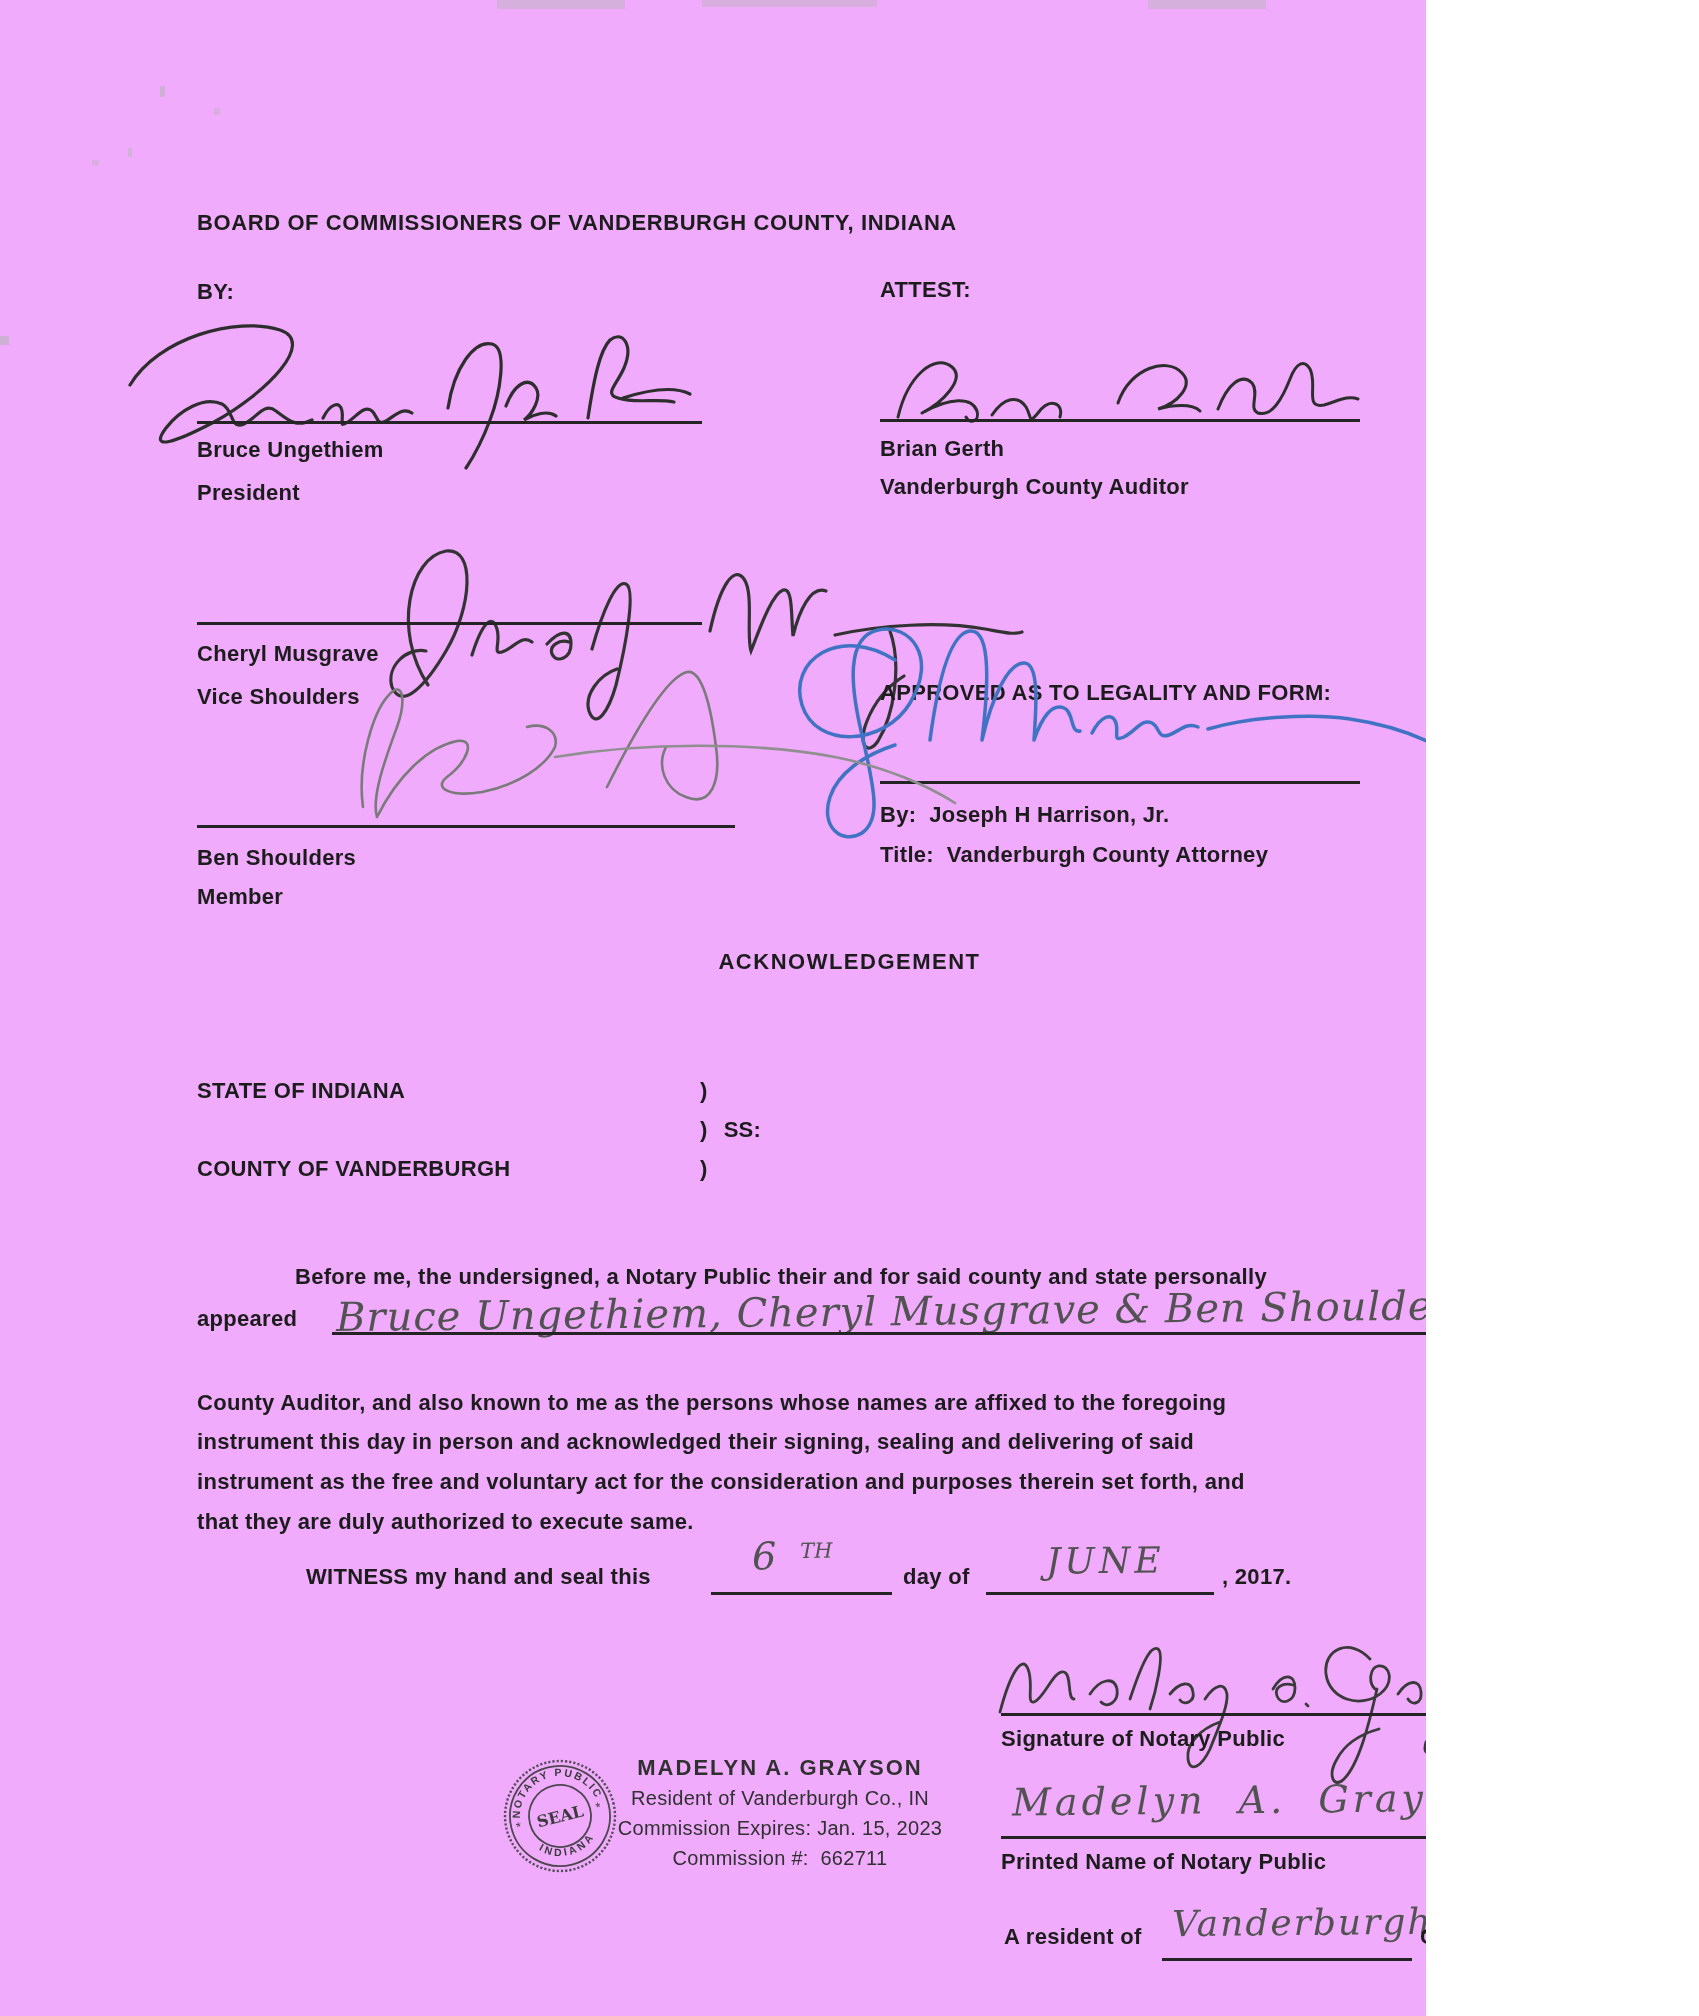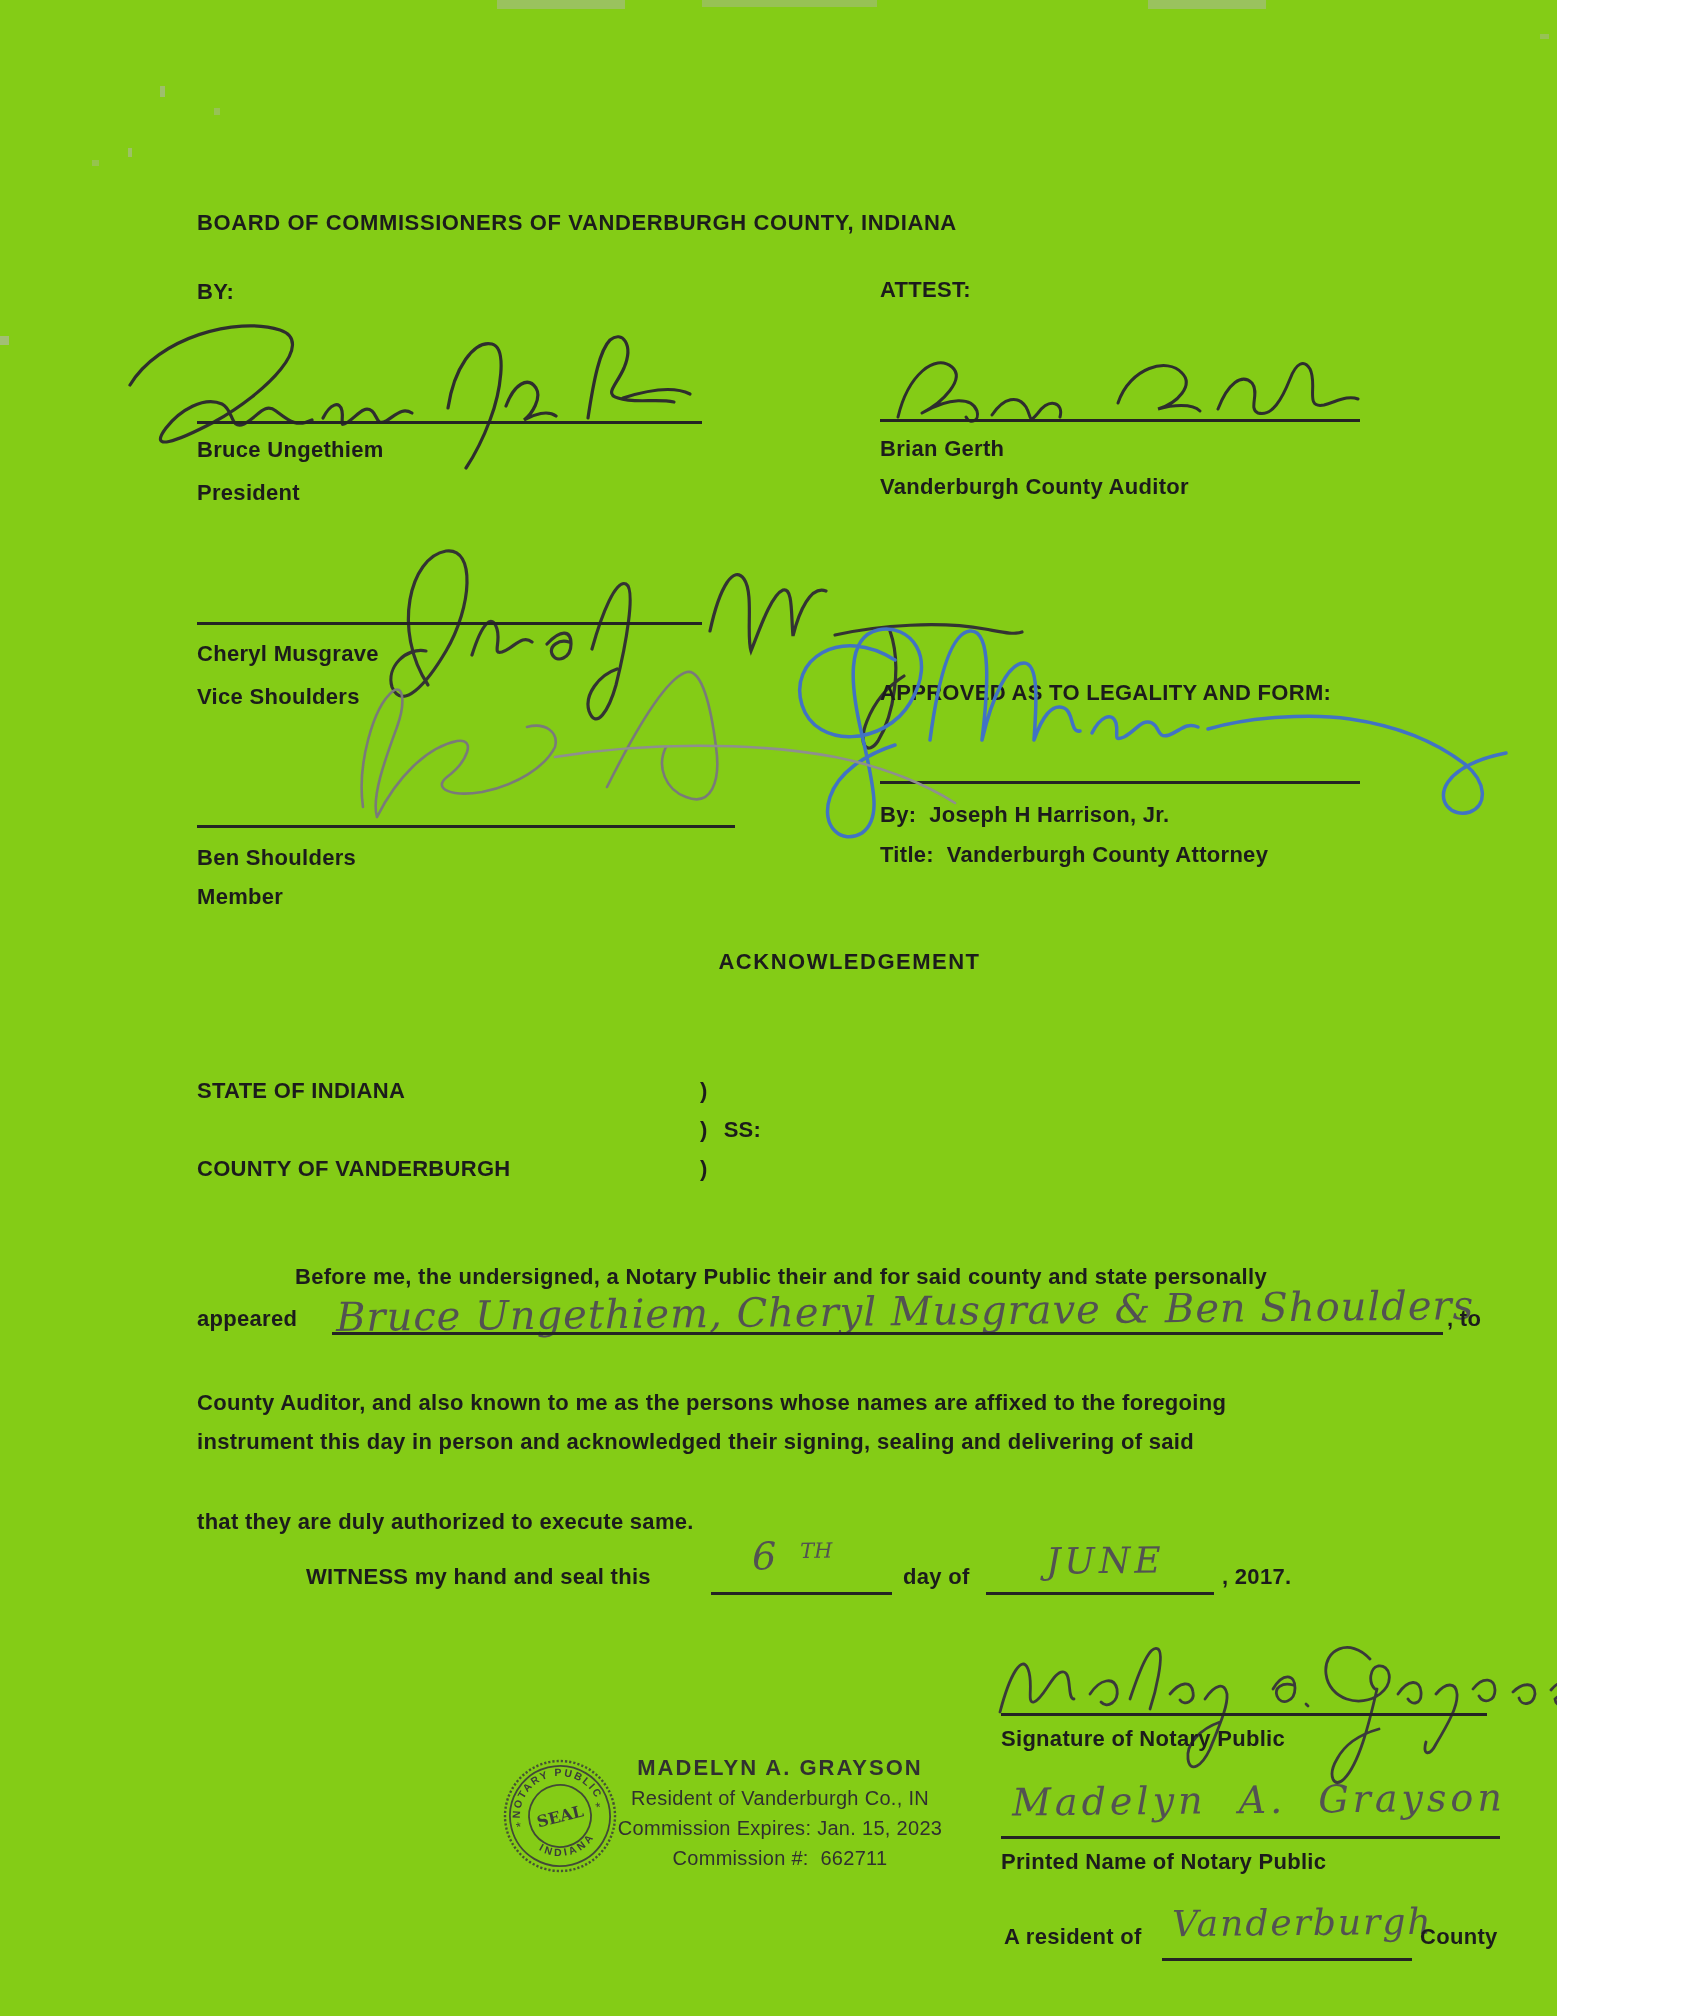--- a/index.html
+++ b/index.html
@@ -1,16 +1,16 @@
 <!DOCTYPE html>
 <html><head>
 <meta charset="utf-8">
 <style>
   html,body{margin:0;padding:0;background:#ffffff;}
-  .page{position:relative;width:1557px;height:2016px;background:#84cc16;overflow:hidden;
+  .page{position:relative;width:1426px;height:2016px;background:#f0abfc;overflow:hidden;
         font-family:"Liberation Sans",sans-serif;}
   .t{position:absolute;font:700 22px "Liberation Sans",sans-serif;color:#1c1c1c;
      white-space:pre;letter-spacing:.3px;}
   .title{letter-spacing:.6px;}
   .center{left:0;width:1699px;text-align:center;letter-spacing:1.5px;}
   .rule{position:absolute;height:0;border-top:3px solid #242424;}
   .hand{position:absolute;font-family:"DejaVu Serif",serif;font-style:italic;
         color:#525252;white-space:pre;transform:rotate(-.6deg);}
   .hand .sup{font-size:.55em;vertical-align:.55em;margin-left:24px;}
   .sig{position:absolute;}
@@ -97,20 +97,21 @@
   <div class="t" style="left:197px;top:1156px">COUNTY OF VANDERBURGH</div>
   <div class="t" style="left:700px;top:1156px">)</div>
 
   <div class="t" style="left:295px;top:1264px">Before me, the undersigned, a Notary Public their and for said county and state personally</div>
   <div class="t" style="left:197px;top:1306px">appeared</div>
   <div class="hand" style="left:336px;top:1288px;font-size:40px;letter-spacing:1px">Bruce Ungethiem, Cheryl Musgrave &amp; Ben Shoulders</div>
   <div class="rule" style="left:332px;top:1332px;width:1111px"></div>
   <div class="t" style="left:1447px;top:1306px">, to</div>
   <div class="t" style="left:197px;top:1429px">instrument this day in person and acknowledged their signing, sealing and delivering of said</div>
   <div class="t" style="left:197px;top:1390px">County Auditor, and also known to me as the persons whose names are affixed to the foregoing</div>
+  <div class="t" style="left:197px;top:1469px">instrument as the free and voluntary act for the consideration and purposes therein set forth, and</div>
   <div class="t" style="left:197px;top:1509px">that they are duly authorized to execute same.</div>
 
   <div class="t" style="left:306px;top:1564px">WITNESS my hand and seal this</div>
   <div class="rule" style="left:711px;top:1592px;width:181px"></div>
   <div class="hand" style="left:752px;top:1534px;font-size:38px"><span>6</span><span class="sup">TH</span></div>
   <div class="t" style="left:903px;top:1564px">day of</div>
   <div class="rule" style="left:986px;top:1592px;width:228px"></div>
   <div class="hand" style="left:1046px;top:1540px;font-size:36px;letter-spacing:4px">JUNE</div>
   <div class="t" style="left:1222px;top:1564px">, 2017.</div>
 

